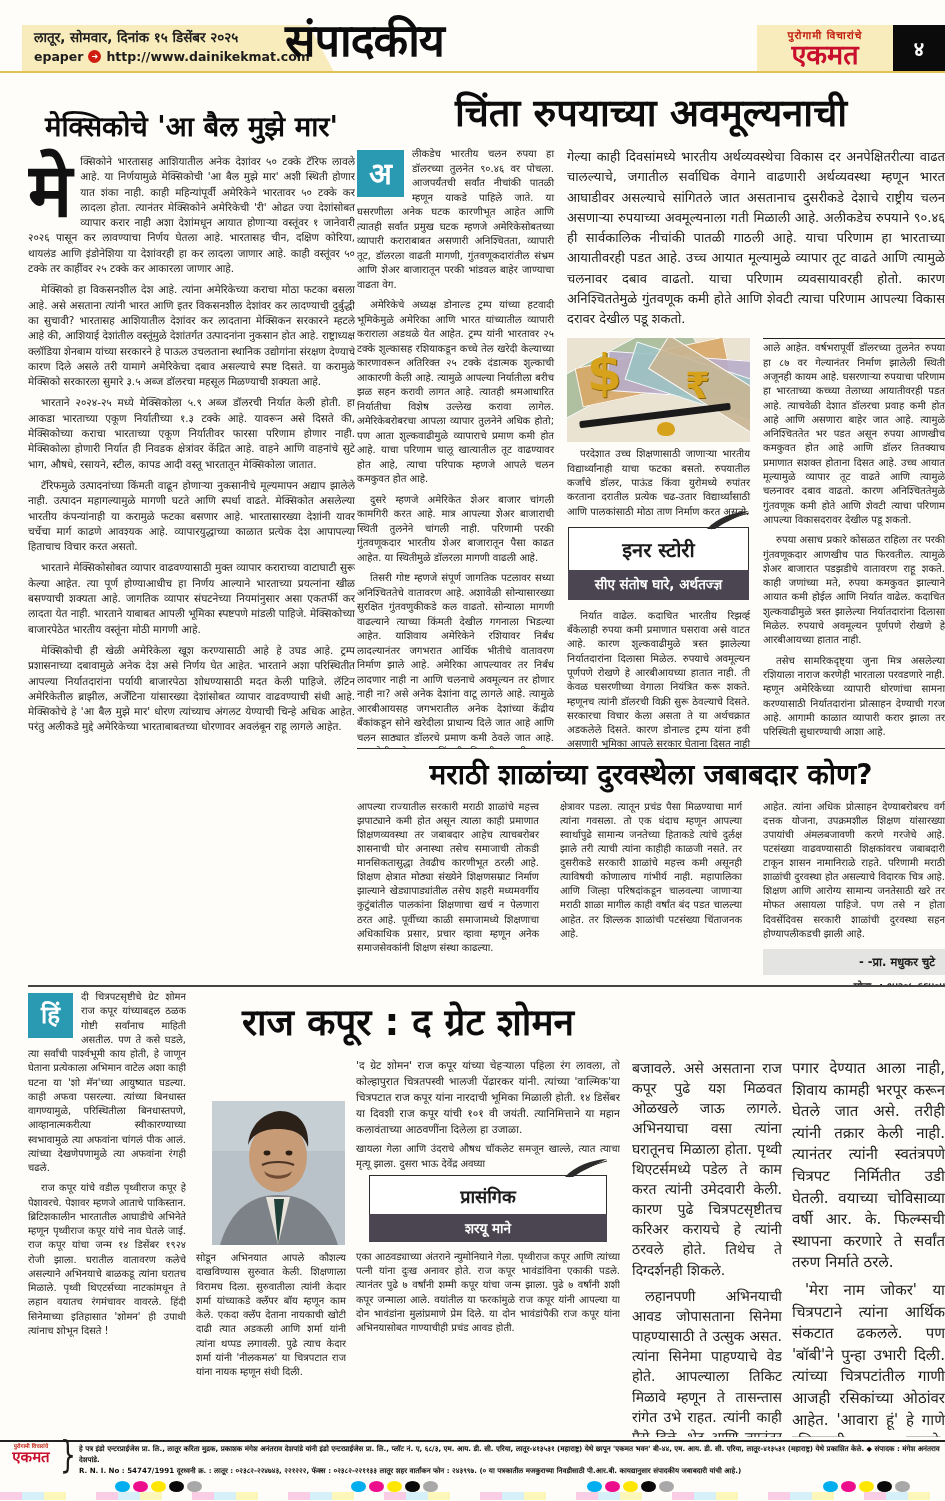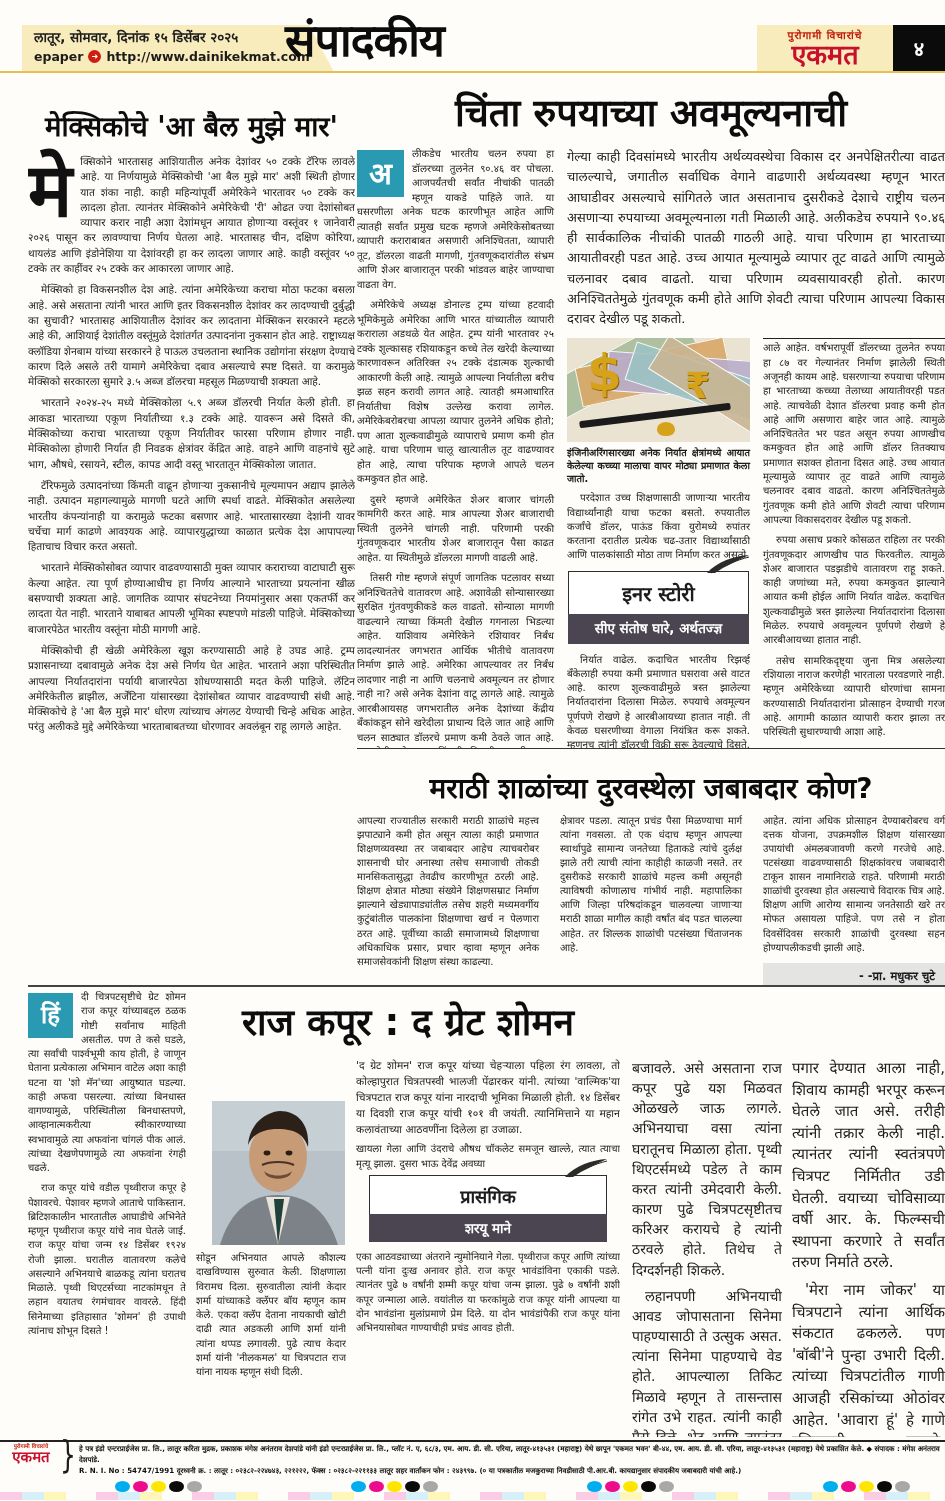--- a/index.html
+++ b/index.html
@@ -61,21 +61,21 @@
   .fulcrum{position:absolute;left:90px;top:84px;width:18px;height:14px;background:#d7a21b;
       border-radius:50% 50% 42% 42%;}
   .caption{font-size:9.6px;font-weight:600;line-height:1.35;text-align:justify;margin:0 0 5px;}
   .kbox{position:relative;margin:8px 1px 9px;}
   .kicker{border:1.5px solid #2e2e2e;border-bottom:none;text-align:center;font-size:20px;
       font-weight:800;padding:8px 12px 6px;background:#fff;}
   .bar{background:#4a4550;color:#fff;text-align:center;font-size:13.5px;font-weight:700;padding:5px 2px;}
   .quill{position:absolute;top:-17px;right:-2px;width:46px;height:20px;}
   
   .asch{position:absolute;left:357px;top:748px;width:588px;height:238px;overflow:hidden;
-      border-top:1.5px solid #333;padding-top:17px;box-sizing:border-box;}
+      border-top:1.5px solid #333;padding-top:3px;box-sizing:border-box;}
   .asch h1{font-size:28px;font-weight:800;text-align:center;margin:2px 0 8px;color:#0c0c0c;}
   .cols3{display:flex;gap:21px;}
   .scol{width:187px;font-size:9.9px;line-height:1.42;}
   .author-box{background:#e4e4e2;text-align:right;font-weight:800;font-size:11.5px;padding:5px 10px;margin-top:8px;}
   .phone{text-align:right;font-size:10.5px;font-weight:600;margin-top:4px;}
   .rule-b{position:absolute;left:28px;top:985px;width:917px;height:1.5px;background:#444;}
   
   .colA{position:absolute;left:28px;top:990px;width:158px;height:447px;overflow:hidden;
       font-size:9.9px;line-height:1.44;}
   .dropcap-box.small{width:45px;height:45px;font-size:24px;}
@@ -159,21 +159,20 @@
               <span class="note n1"></span>
               <span class="note n2"></span>
               <span class="note n3"></span>
               <span class="note n4"></span>
               <span class="note n5"></span>
               <span class="plank"></span>
               <span class="fulcrum"></span>
               <span class="dollar">$</span>
               <span class="rupsign">₹</span>
             </div>
-            <div class="caption">इंजिनीअरिंगसारख्या अनेक निर्यात क्षेत्रांमध्ये आयात केलेल्या कच्च्या मालाचा वापर मोठ्या प्रमाणात केला जातो.</div>
             <p>परदेशात उच्च शिक्षणासाठी जाणाऱ्या भारतीय विद्यार्थ्यांनाही याचा फटका बसतो. रुपयातील कर्जांचे डॉलर, पाऊंड किंवा युरोमध्ये रुपांतर करताना दरातील प्रत्येक चढ-उतार विद्यार्थ्यांसाठी आणि पालकांसाठी मोठा ताण निर्माण करत असतो.</p>
             <div class="kbox">
               <svg class="quill" viewBox="0 0 46 20">
                 <path d="M2 19 C12 8 28 2 44 1 C32 7 20 12 10 19 Z" fill="#2b2b2b"></path>
                 <path d="M6 19 C18 12 32 6 44 3" stroke="#2b2b2b" stroke-width="1" fill="none"></path>
               </svg>
               <div class="kicker">इनर स्टोरी</div>
               <div class="bar">सीए संतोष घारे, अर्थतज्ज्ञ</div>
             </div>
             <p>निर्यात वाढेल. कदाचित भारतीय रिझर्व्ह बँकेलाही रुपया कमी प्रमाणात घसरावा असे वाटत आहे. कारण शुल्कवाढीमुळे त्रस्त झालेल्या निर्यातदारांना दिलासा मिळेल. रुपयाचे अवमूल्यन पूर्णपणे रोखणे हे आरबीआयच्या हातात नाही. ती केवळ घसरणीच्या वेगाला नियंत्रित करू शकते. म्हणूनच त्यांनी डॉलरची विक्री सुरू ठेवल्याचे दिसते. सरकारचा विचार केला असता ते या अर्थचक्रात अडकलेले दिसते. कारण डोनाल्ड ट्रम्प यांना हवी असणारी भूमिका आपले सरकार घेताना दिसत नाही किंवा घेऊ इच्छित नाही. भारताचा कृषि व्यापार अमेरिकेच्या दबावापुढे झुकलेला नाही.</p>

